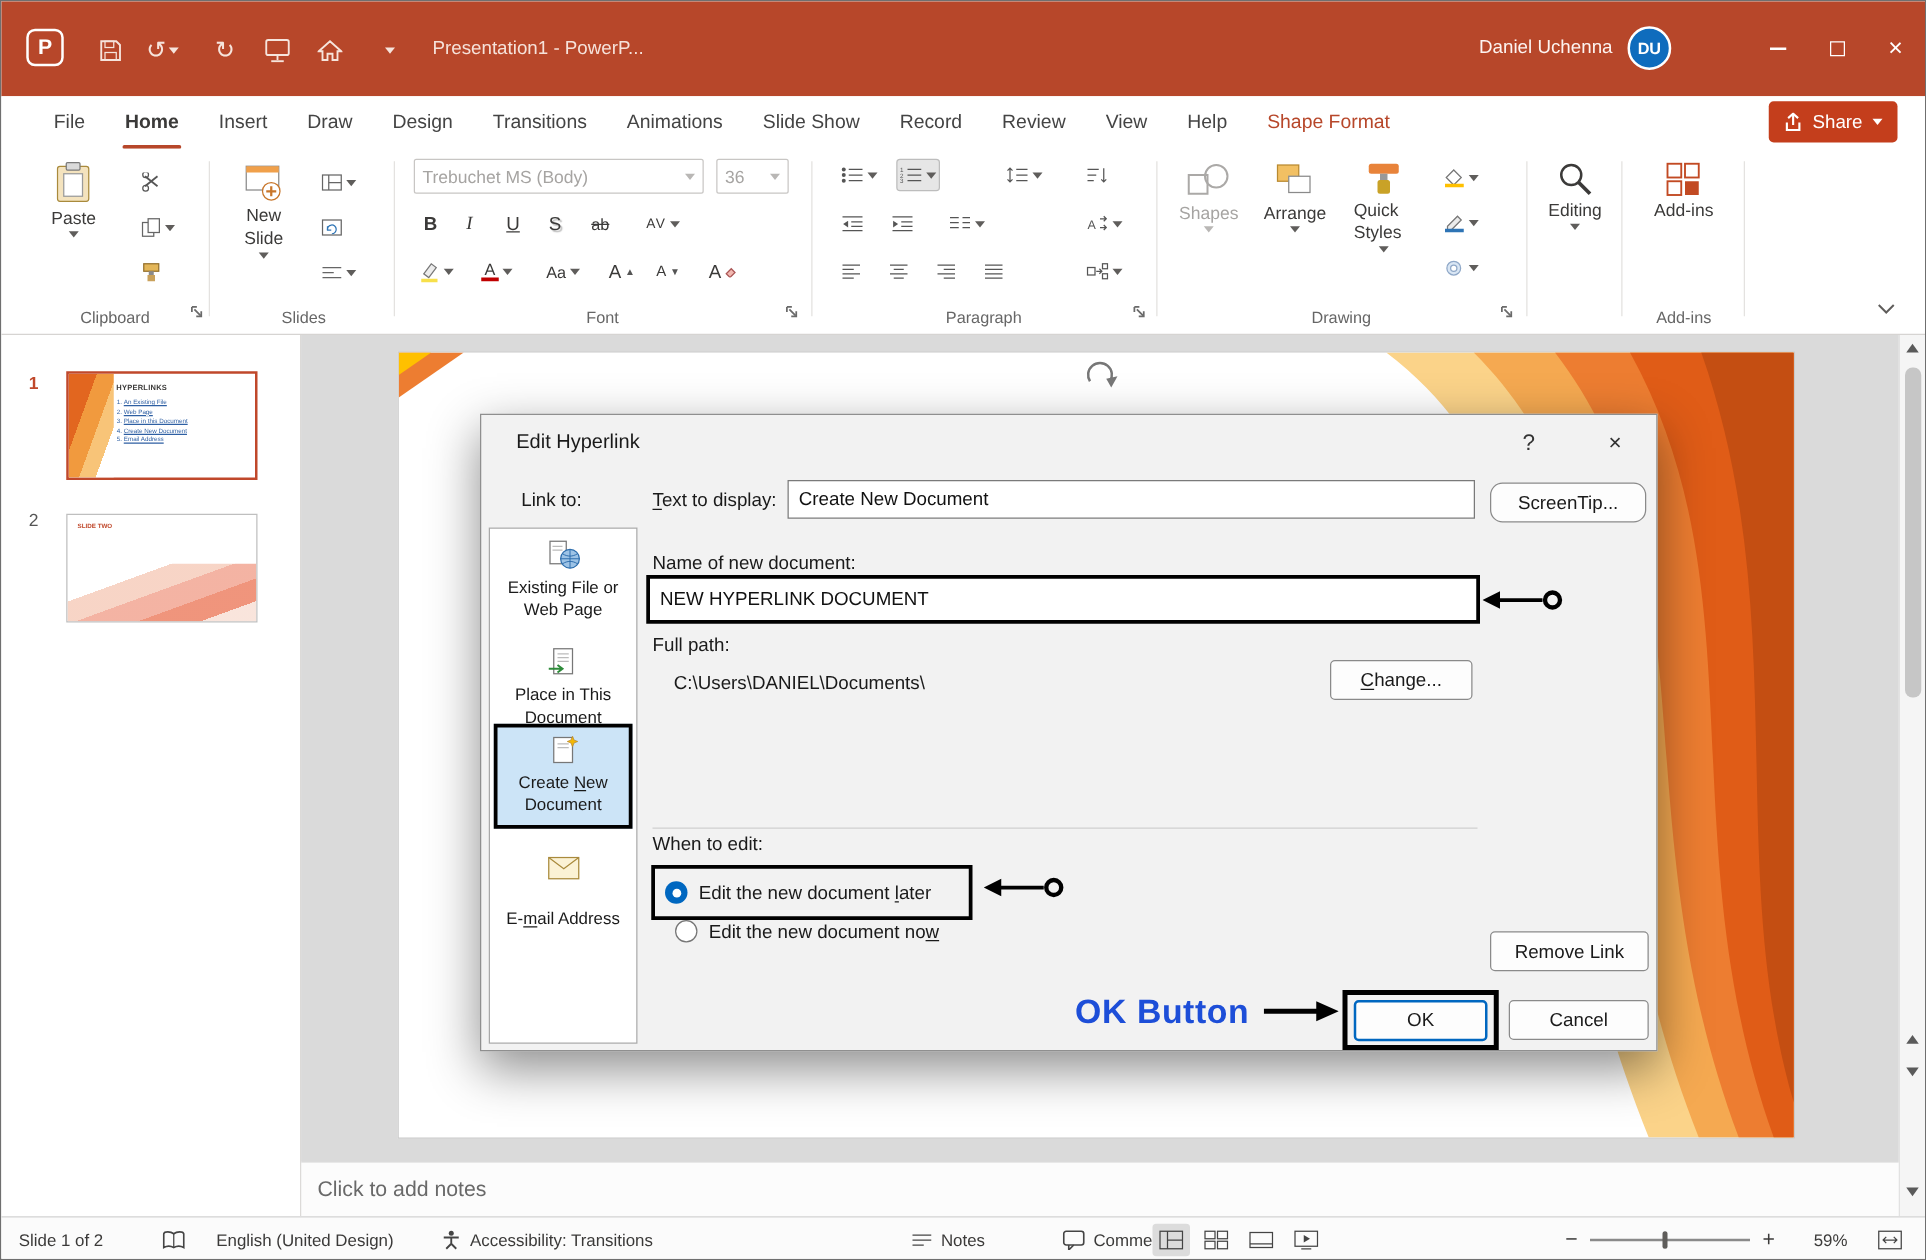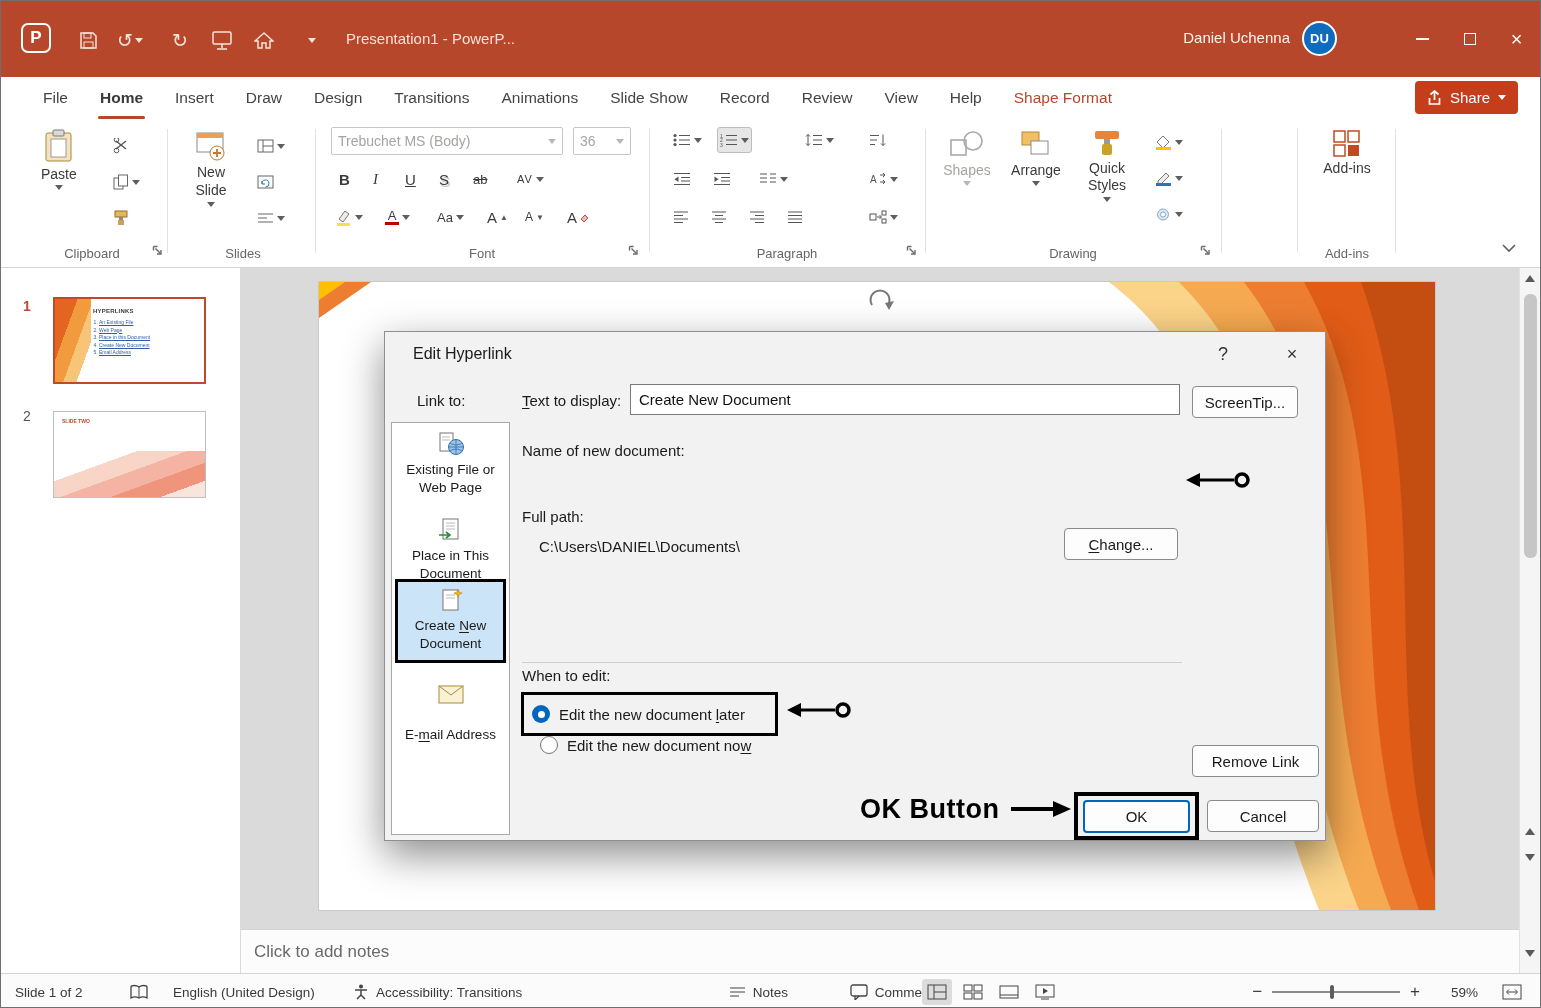--- a/index.html
+++ b/index.html
@@ -80,21 +80,21 @@
   .btn { position:absolute; background:#FDFDFD; border:1px solid #8A8A8A; border-radius:4px; display:flex; align-items:center; justify-content:center; font-size:15px; color:#1a1a1a; }
   .sidebarbox { position:absolute; left:6px; top:90px; width:119px; height:413px; background:#fff; border:1px solid #A9A9A9; }
   .sb-it { position:absolute; left:0; width:100%; display:flex; flex-direction:column; align-items:center; gap:4px; text-align:center; font-size:13.5px; line-height:1.32; color:#1a1a1a; }
   .sb-it.sel3 { left:3px; width:111px; background:#CCE4F7; border:3px solid #000; padding:5px 2px 7px; }
   .ak { text-decoration:underline; text-underline-offset:2px; }
   .radio { width:18px; height:18px; border-radius:50%; }
   .radio.on { background:#0067C0; position:relative; }
   .radio.on::after { content:""; position:absolute; left:5.5px; top:5.5px; width:7px; height:7px; border-radius:50%; background:#fff; }
   .radio.off { background:#fff; border:1px solid #767676; }
   .annot-box { border:3px solid #000; position:absolute; }
-  .ok-annot-text { position:absolute; left:475px; top:462px; font-size:27px; font-weight:bold; color:#000000; letter-spacing:.5px;text-align:center; }
+  .ok-annot-text { position:absolute; left:475px; top:462px; font-size:27px; font-weight:bold; color:#1d4ed8; letter-spacing:.5px;text-align:center; }
 </style>
 </head>
 <body>
 
 <div class="window">
 
   <header class="titlebar">
     <div class="tb-logo">P</div>
     <div class="tb-ico" style="left:72px;">
       <svg width="19" height="19">
@@ -468,21 +468,21 @@
           </svg>
         <span>Arrange</span>
         <i class="chev"></i>
       </div>
       <div class="bigbtn" style="left:152px;width:52px;">
         <svg width="30" height="28">
             <rect x="3" y="2" width="24" height="8" rx="2" fill="#E8833A"></rect>
             <rect x="12" y="10" width="6" height="5" fill="#999"></rect>
             <rect x="10" y="15" width="10" height="11" rx="2" fill="#C9A227"></rect>
           </svg>
-        <span style="width:48px;text-align:center;line-height:1.2;">Quick Styles</span>
+        <span style="width:48px;line-height:1.2;">Quick Styles</span>
         <i class="chev"></i>
       </div>
       <div class="rbtn" style="left:224px;top:10px;">
         <svg width="17" height="15">
             <path d="M8 1l6 6-6 6-6-6z" fill="#fff" stroke="#777"></path>
             <rect x="1" y="12" width="15" height="3" fill="#FFC000"></rect>
           </svg>
         <i class="chev"></i>
       </div>
       <div class="rbtn" style="left:224px;top:46px;">
@@ -502,20 +502,30 @@
       <div class="glabel">Drawing</div>
       <div class="launcher" style="right:6px;">
         <svg width="11" height="11">
             <path d="M1.5 1.5h4M1.5 1.5v4" stroke="#6a6a6a" stroke-width="1.4" fill="none"></path>
             <path d="M3.5 3.5l5 5" stroke="#6a6a6a" stroke-width="1.4"></path>
             <path d="M9 5v4H5" stroke="#6a6a6a" stroke-width="1.4" fill="none"></path>
           </svg>
       </div>
     </div>
 
+    <div class="rgroup" style="left:1224px;width:70px;">
+      <div class="bigbtn" style="left:6px;width:58px;">
+        <svg width="28" height="28">
+            <circle cx="11" cy="11" r="8" fill="none" stroke="#3b3a39" stroke-width="2"></circle>
+            <line x1="17" y1="17" x2="26" y2="26" stroke="#3b3a39" stroke-width="3"></line>
+          </svg>
+        <span>Editing</span>
+        <i class="chev"></i>
+      </div>
+    </div>
 
     <div class="rgroup" style="left:1300px;width:92px;">
       <div class="bigbtn" style="left:18px;width:56px;">
         <svg width="30" height="28">
             <rect x="2" y="2" width="11" height="11" fill="#fff" stroke="#C24A23" stroke-width="1.5"></rect>
             <rect x="16" y="2" width="11" height="11" fill="#fff" stroke="#C24A23" stroke-width="1.5"></rect>
             <rect x="2" y="16" width="11" height="11" fill="#fff" stroke="#C24A23" stroke-width="1.5"></rect>
             <rect x="16" y="16" width="11" height="11" fill="#C24A23"></rect>
           </svg>
         <span>Add-ins</span>
@@ -577,21 +587,21 @@
         <div class="dlg-x" style="right:18px;">
             <span>×</span>
           </div>
 
         <div class="abs" style="left:32px;top:60px;">Link to:</div>
 
         <div class="abs" style="left:137px;top:60px;"><span class="ak">T</span><span>ext to display:</span></div>
         <div class="field abs" style="left:245px;top:52px;width:550px;height:31px;">
           <input type="text" value="Create New Document" style="">
         </div>
-        <div class="btn" style="left:807px;top:54px;width:106px;height:32px;">
+        <div class="btn" style="left:807px;top:54px;width:125px;height:32px;border-radius:10px;">
             <span>ScreenTip...</span>
           </div>
 
         <div class="sidebarbox">
           <div class="sb-it" style="top:8px;">
             <svg width="28" height="26">
                 <rect x="3" y="2" width="13" height="18" fill="#fff" stroke="#777"></rect>
                 <line x1="5" y1="6" x2="13" y2="6" stroke="#bbb"></line>
                 <line x1="5" y1="9" x2="13" y2="9" stroke="#bbb"></line>
                 <circle cx="19" cy="16" r="7.5" fill="#9DC3E6" stroke="#2F6FAE"></circle>
@@ -621,20 +631,23 @@
           <div class="sb-it" style="top:262px;gap:21px;">
             <svg width="26" height="20">
                 <rect x="1" y="1" width="24" height="17" fill="#FBF2D5" stroke="#A98A3C"></rect>
                 <path d="M1 1l12 9L25 1" fill="none" stroke="#A98A3C"></path>
               </svg>
             <span><span>E-</span><span class="ak">m</span><span>ail Address</span></span>
           </div>
         </div>
 
         <div class="abs" style="left:137px;top:110px;">Name of new document:</div>
+        <div class="field annot-box abs" style="left:132px;top:128px;width:667px;height:39px;">
+          <input type="text" value="NEW HYPERLINK DOCUMENT" style="">
+        </div>
         <svg class="abs" style="left:801px;top:138px;" width="66" height="20">
           <polygon points="0,10 14,3 14,17" fill="#000"></polygon>
             <line x1="12" y1="10" x2="48" y2="10" stroke="#000" stroke-width="3"></line>
             <circle cx="56" cy="10" r="6" fill="none" stroke="#000" stroke-width="3.5"></circle>
         </svg>
 
         <div class="abs" style="left:137px;top:176px;">Full path:</div>
         <div class="abs" style="left:154px;top:206px;">C:\Users\DANIEL\Documents\</div>
         <div class="btn" style="left:679px;top:196px;width:114px;height:32px;">
           <span><span class="ak">C</span><span>hange...</span></span>

